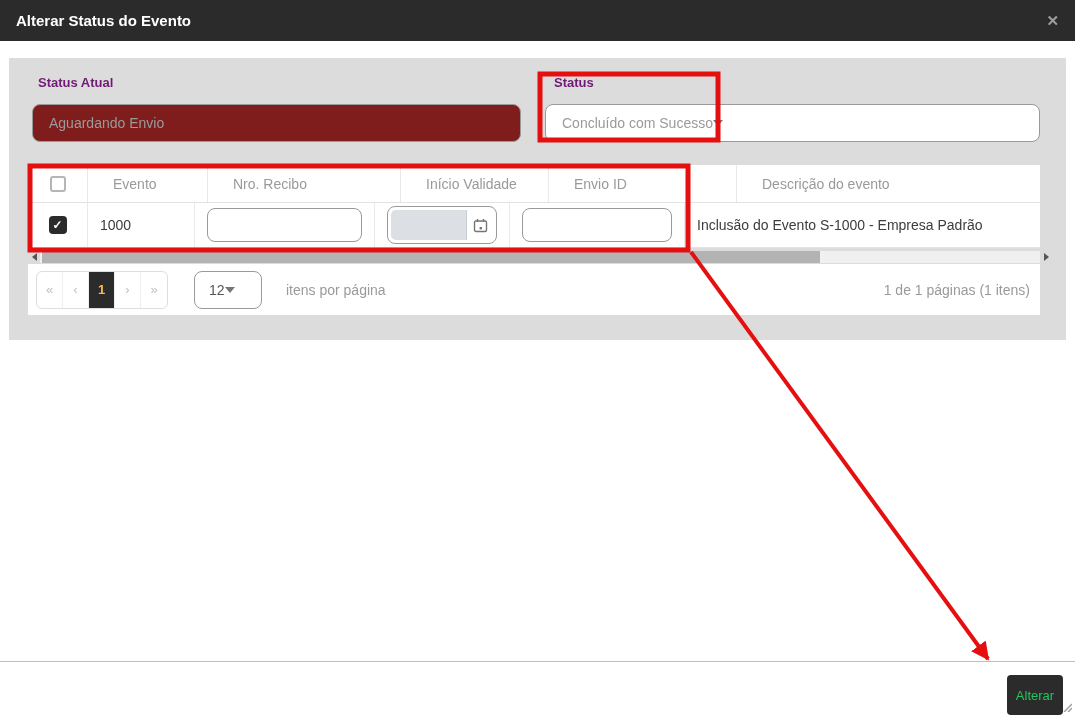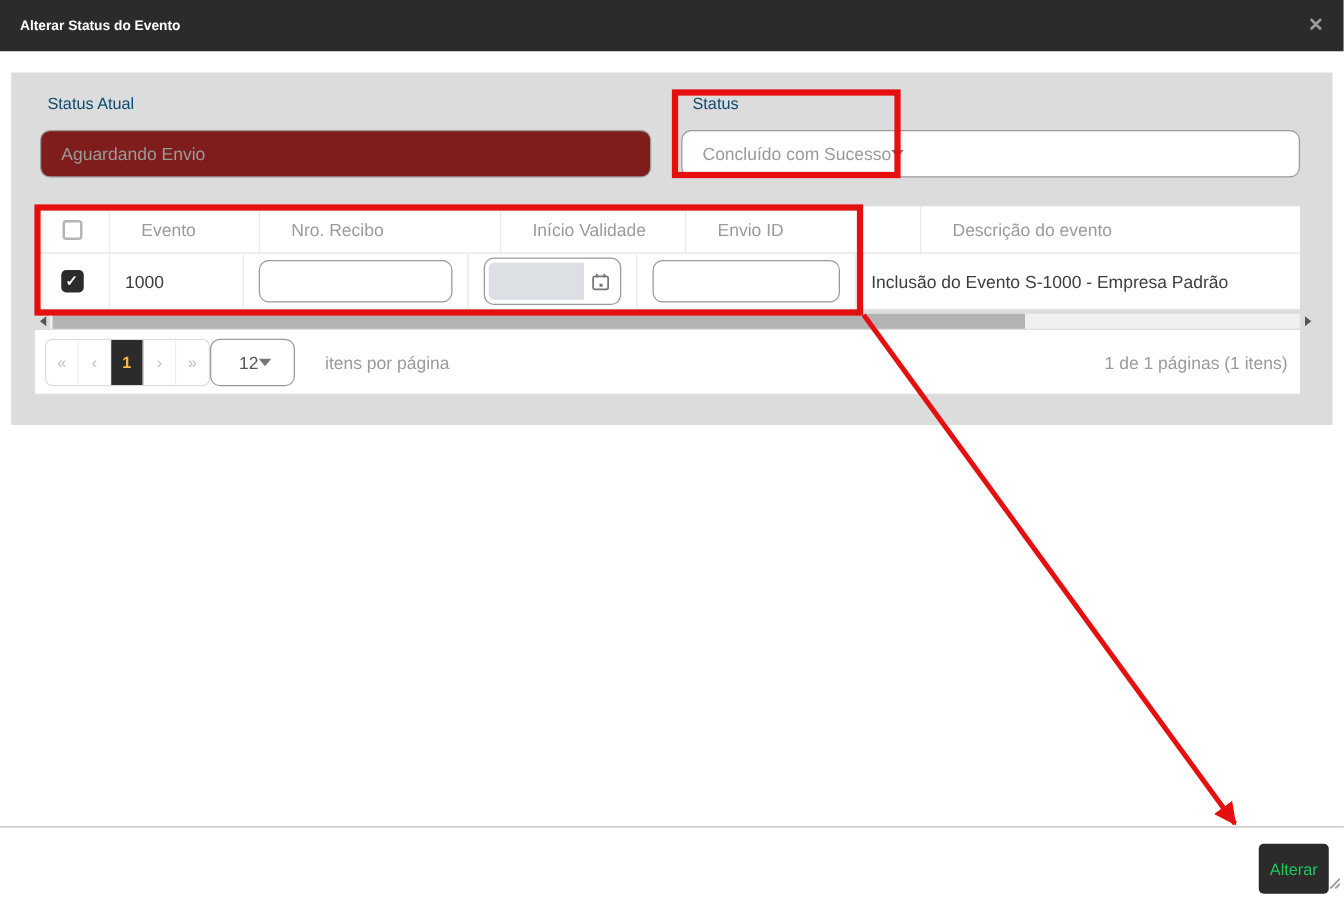--- a/index.html
+++ b/index.html
@@ -16,28 +16,28 @@
   body{
     position:relative;background:#fff;overflow:hidden;
     font-family:"Liberation Sans", sans-serif;
   }
   
   .modal-header{
     position:absolute;left:0;top:0;width:1075px;height:41px;
     background:var(--c-dark);display:flex;align-items:center;
     justify-content:space-between;padding:0 16px;
   }
-  .modal-title{color:#fff;font-size:11px;font-weight:bold;}
+  .modal-title{color:#fff;font-size:15px;font-weight:bold;}
   .close{color:#9e9e9e;font-size:15px;font-weight:bold;cursor:pointer;line-height:1;}
   
   .panel{
     position:absolute;left:9px;top:58px;width:1057px;height:282px;
     background:var(--c-panel);
   }
-  .lbl{position:absolute;font-size:13px;font-weight:normal;color:#0c4a6e;}
+  .lbl{position:absolute;font-size:13px;font-weight:bold;color:#701a75;}
   .lbl-atual{left:29px;top:17px;}
   .lbl-status{left:545px;top:17px;}
   .field{
     position:absolute;height:38px;border:1px solid var(--c-border);
     border-radius:8px;display:flex;align-items:center;
     font-size:14px;padding:0 16px;
   }
   .field-atual{left:23px;top:46px;width:489px;background:#7f1d1d;color:var(--c-muted);}
   .field-status{left:536px;top:46px;width:495px;background:#fff;color:var(--c-muted);
     justify-content:flex-start;cursor:pointer;}
@@ -103,23 +103,23 @@
     display:flex;margin-left:8px;height:38px;border:1px solid #ddd;
     border-radius:6px;overflow:hidden;background:#fff;
   }
   .pg{
     width:26px;display:flex;align-items:center;justify-content:center;
     font-size:13px;color:#c0c0c0;border-right:1px solid #efefef;cursor:pointer;
   }
   .pg:last-child{border-right:none;}
   .pg.current{background:var(--c-dark);color:var(--c-orange);font-weight:bold;}
   .size-dd{
-    width:68px;height:38px;border:1px solid var(--c-border);
+    margin-left:26px;width:68px;height:38px;border:1px solid var(--c-border);
     border-radius:8px;background:#fff;display:flex;align-items:center;
-    justify-content:center;padding:0 10px 0 14px;font-size:14px;color:#555;
+    justify-content:flex-start;padding:0 10px 0 14px;font-size:14px;color:#555;
     cursor:pointer;
   }
   .per-page{margin-left:24px;font-size:14px;color:var(--c-muted);}
   .summary{margin-left:auto;margin-right:10px;font-size:14px;color:var(--c-muted);}
   
   .footer-line{position:absolute;left:0;top:661px;width:1075px;border-top:1px solid #bdbdbd;}
   .btn-alterar{
     position:absolute;left:1007px;top:675px;width:56px;height:40px;
     background:var(--c-dark);color:#22c55e;border:none;border-radius:4px;
     font-size:13px;font-family:"Liberation Sans", sans-serif;cursor:pointer;

